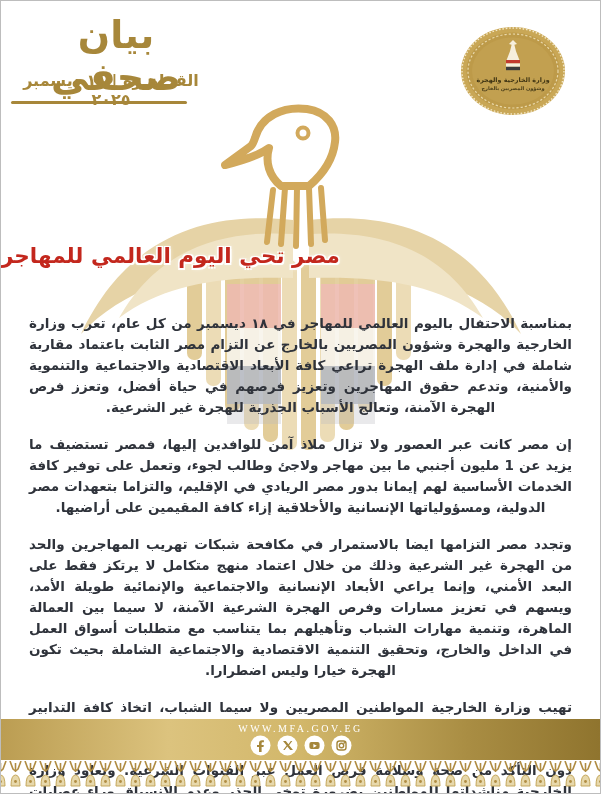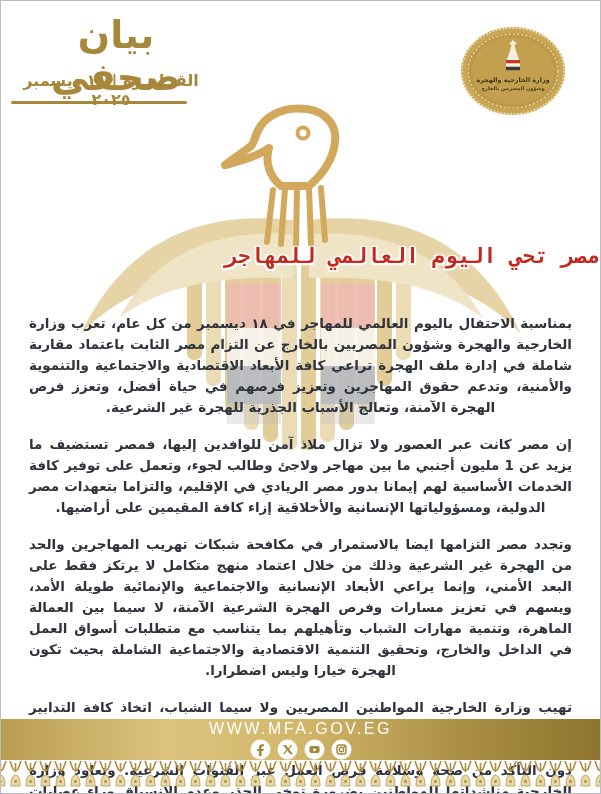--- a/index.html
+++ b/index.html
@@ -20,42 +20,41 @@
   .header-rule{
     position:absolute;top:100px;left:10px;width:176px;height:2.5px;
     background:#a7873a;border-radius:2px;
   }
   .seal{position:absolute;top:25px;right:34px;width:106px;height:90px;}
   
   .watermark{position:absolute;top:101px;left:50%;transform:translateX(-50%);
     width:468px;height:352px;pointer-events:none;}
   
   .headline{
-    position:absolute;top:242px;left:0;right:0;text-align:right;direction:rtl;
+    position:absolute;top:242px;left:0;right:0;text-align:left;direction:rtl;
     font-size:21.5px;font-weight:bold;color:#c3271d;
     text-shadow:-1.5px -1.5px 0 #fff,1.5px -1.5px 0 #fff,-1.5px 1.5px 0 #fff,
                  1.5px 1.5px 0 #fff,0 0 5px #fff;
-    font-family:Liberation Mono, monospace;
   }
   
   .body-text{
     position:absolute;top:296px;left:28px;right:28px;direction:rtl;
     text-align:justify;text-align-last:center;
     font-size:13.5px;font-weight:bold;color:#2f333b;line-height:21px;
   }
   .body-text p{margin:16px 0 14px 0;}
   
   .footer-bar{
     position:absolute;top:718px;left:0;right:0;height:41px;
     background:linear-gradient(90deg,#bb9d52 0%,#dcc37e 28%,#d2b76a 50%,#a98d43 78%,#8f742e 100%);
     display:flex;flex-direction:column;align-items:center;justify-content:center;gap:1px;
   }
   .footer-url{
-    color:#ffffff;font-size:16px;letter-spacing:2.5px;
-    font-family:Liberation Sans, sans-serif;cursor:pointer;
+    color:#ffffff;font-size:10px;letter-spacing:2.5px;
+    font-family:Liberation Serif, serif;cursor:pointer;
   }
   .social-row{display:flex;gap:6px;align-items:center;}
   .social-row svg{display:block;cursor:pointer;}
   .pattern-strip{
     position:absolute;top:760px;left:0;right:0;height:26px;overflow:hidden;
     display:flex;flex-direction:row;justify-content:center;
   }
   .pattern-strip svg{flex:0 0 auto;}
 </style>
 </head>

